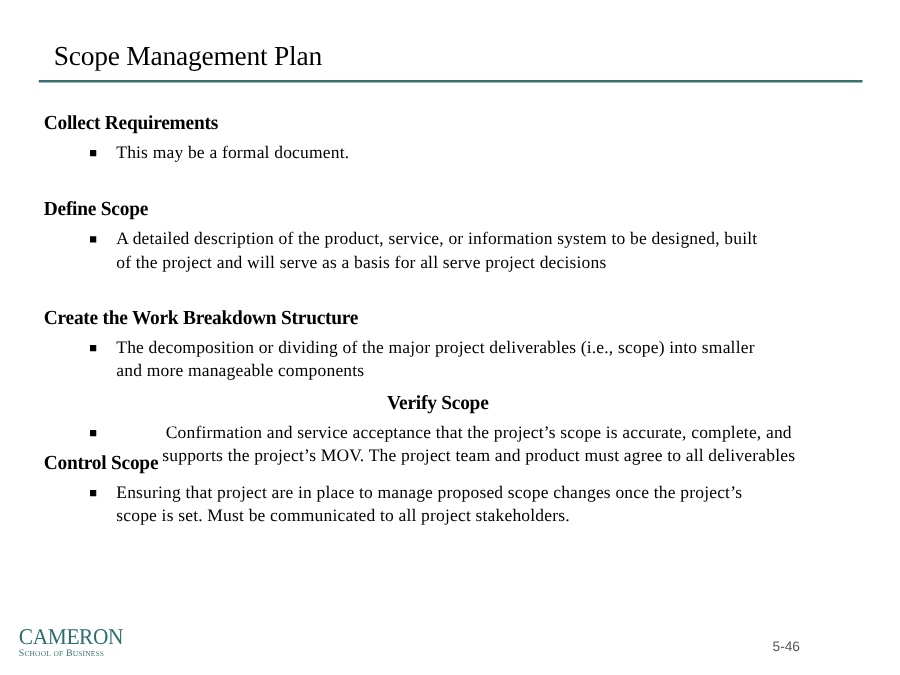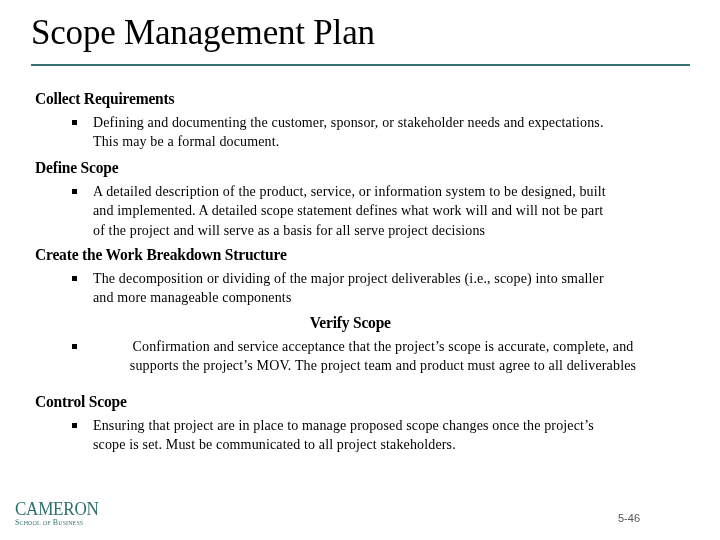--- a/index.html
+++ b/index.html
@@ -12,24 +12,24 @@
       height: 540px;
       position: relative;
       overflow: hidden;
       font-family: "Liberation Serif", "DejaVu Serif", serif;
       color: #000000;
     }
     .slide-title {
       position: absolute;
       left: 31px;
       top: 17px;
-      font-size: 35px;
+      font-size: 22px;
       line-height: 32px;
       font-weight: normal;
-      margin: 0;
+      margin: 12px;
       letter-spacing: -0.2px;
       white-space: nowrap;
     }
     .title-rule {
       position: absolute;
       left: 31px;
       top: 64px;
       width: 659px;
       height: 2px;
       background: #3b7070;
@@ -107,31 +107,29 @@
 </head>
 <body>
 
 <h1 class="slide-title">Scope Management Plan</h1>
 <div class="title-rule"></div>
 
 <div class="section" style="top:89px;">
   <h2 class="section-heading">Collect Requirements</h2>
   <div class="bullet-item">
     <span class="bullet-icon"></span>
-    <span class="bullet-line">Defining and documenting the customer, sponsor, or stakeholder needs and expectations.</span>
     <span class="bullet-line">This may be a formal document.</span>
   </div>
 </div>
 
 <div class="section" style="top:158px;">
   <h2 class="section-heading">Define Scope</h2>
   <div class="bullet-item">
     <span class="bullet-icon"></span>
     <span class="bullet-line">A detailed description of the product, service, or information system to be designed, built</span>
-    <span class="bullet-line">and implemented.  A detailed scope statement defines what work will and will not be part</span>
     <span class="bullet-line">of the project and will serve as a basis for all serve project decisions</span>
   </div>
 </div>
 
 <div class="section" style="top:245px;">
   <h2 class="section-heading">Create the Work Breakdown Structure</h2>
   <div class="bullet-item">
     <span class="bullet-icon"></span>
     <span class="bullet-line">The decomposition or dividing of the major project deliverables (i.e., scope) into smaller</span>
     <span class="bullet-line">and more manageable components</span>
@@ -140,21 +138,21 @@
 
 <div class="section" style="top:313px;text-align:center;">
   <h2 class="section-heading">Verify Scope</h2>
   <div class="bullet-item">
     <span class="bullet-icon"></span>
     <span class="bullet-line">Confirmation and service acceptance that the project’s scope is accurate, complete, and</span>
     <span class="bullet-line">supports the project’s MOV.  The project team and product must agree to all deliverables</span>
   </div>
 </div>
 
-<div class="section" style="top:392px;">
+<div class="section" style="top:361px;">
   <h2 class="section-heading">Control Scope</h2>
   <div class="bullet-item">
     <span class="bullet-icon"></span>
     <span class="bullet-line">Ensuring that project are in place to manage proposed scope changes once the project’s</span>
     <span class="bullet-line">scope is set.  Must be communicated to all project stakeholders.</span>
   </div>
 </div>
 
 <div class="logo">
   <span class="logo-main">CAMERON</span>

